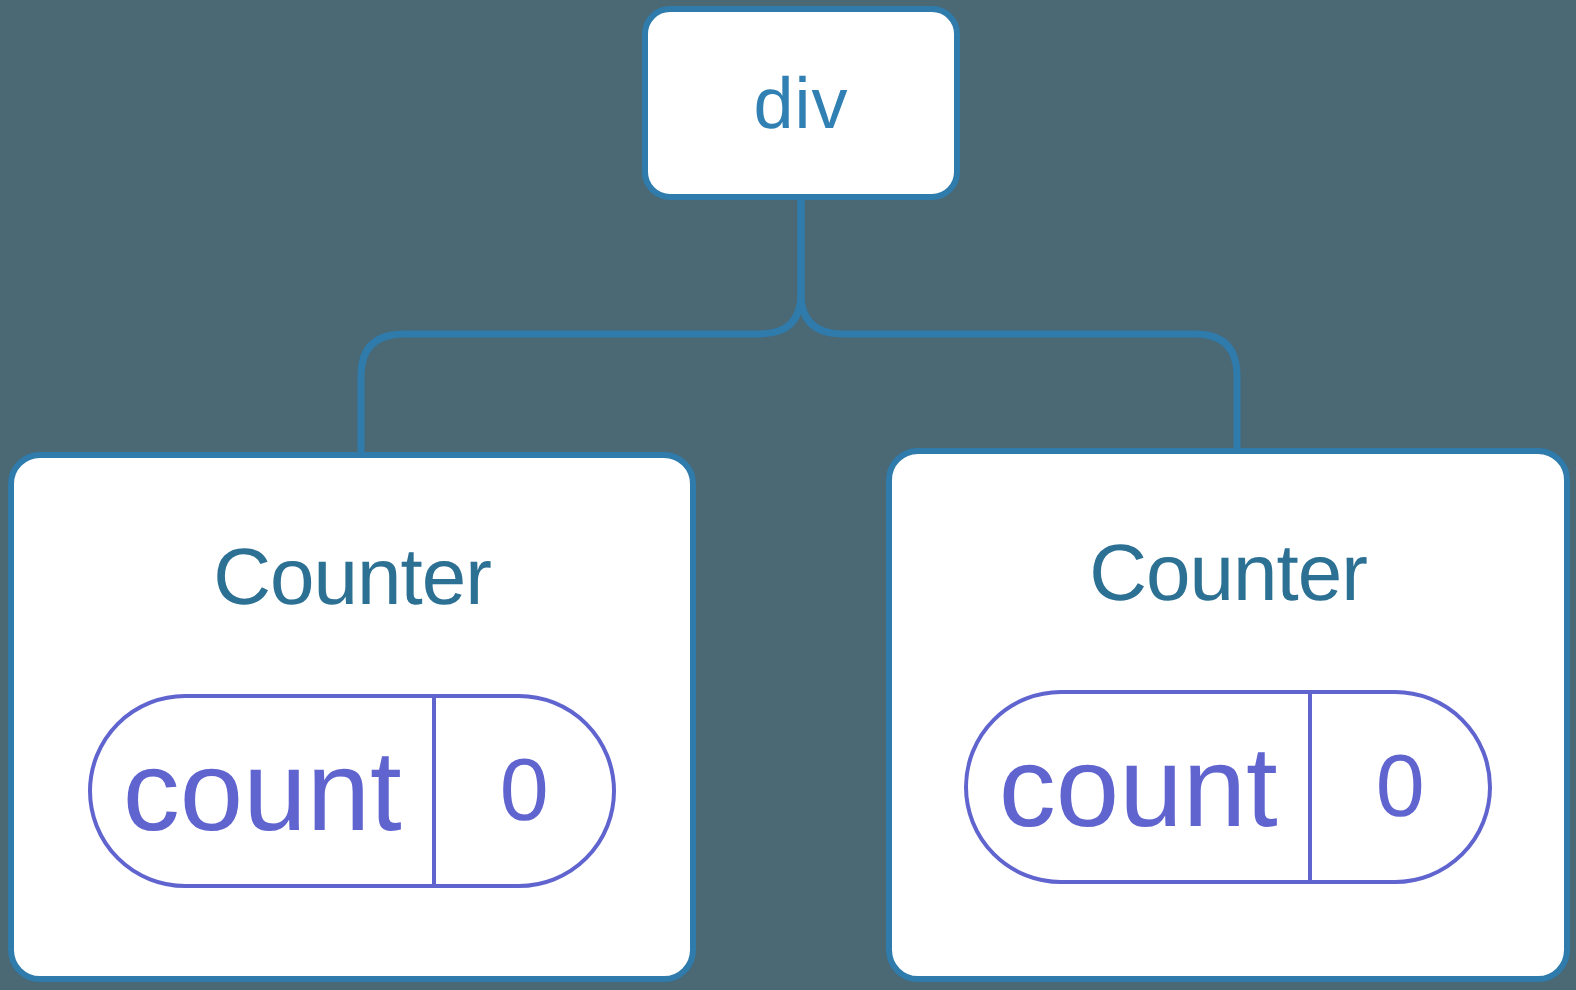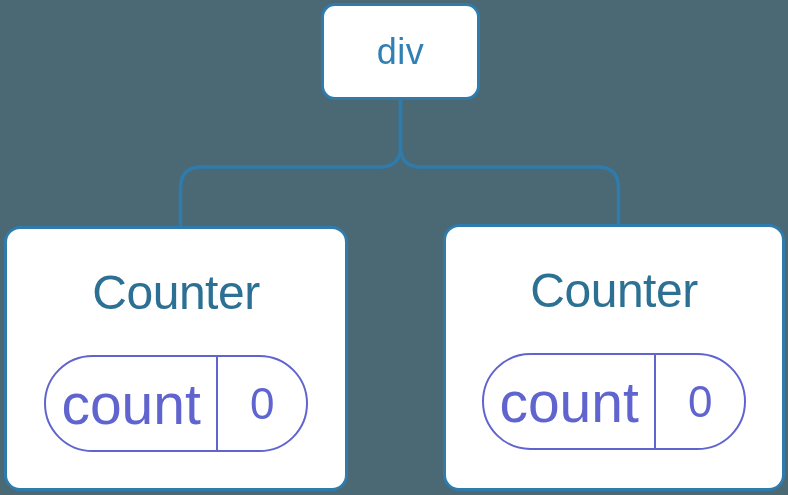--- a/index.html
+++ b/index.html
@@ -50,21 +50,21 @@
     border: 3px solid var(--line, #2f7bab);
     border-radius: 16px;
     display: flex;
     flex-direction: column;
     align-items: center;
   }
   .card-left  { left: 4px;   top: 226px; width: 344px; height: 265px; }
   .card-right { left: 443px; top: 224px; width: 342px; height: 267px; }
   .card-title {
     margin: 40px 0 0 0;
-    font-size: 48px;
+    font-size: 40px;
     font-weight: 500;
     line-height: 1;
     letter-spacing: -0.5px;
     color: var(--title, #2c7093);
   }
   
   .pill {
     margin-top: 38px;
     width: 264px; height: 97px;
     box-sizing: border-box;

